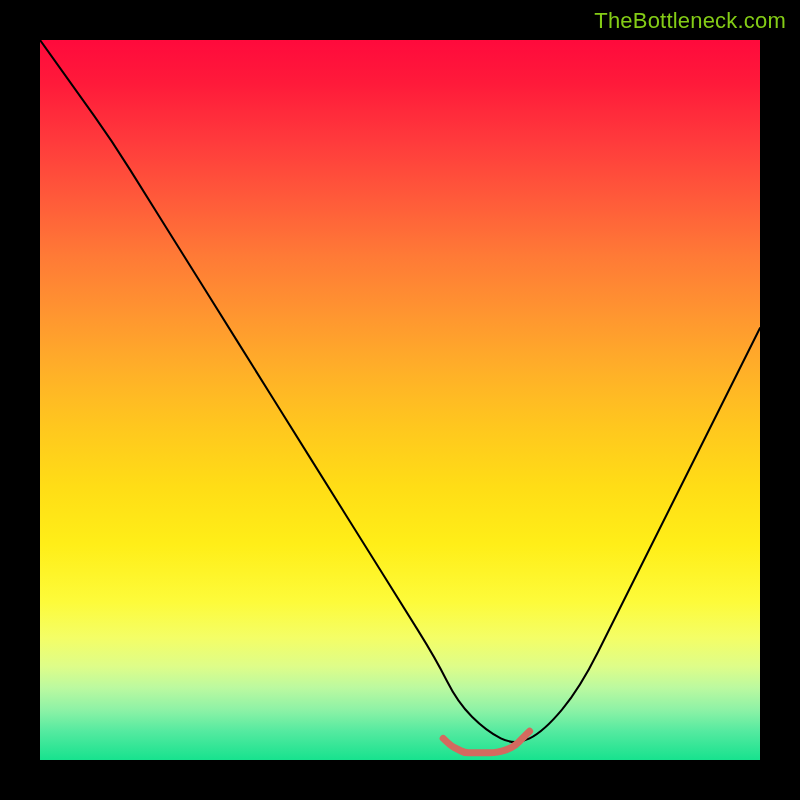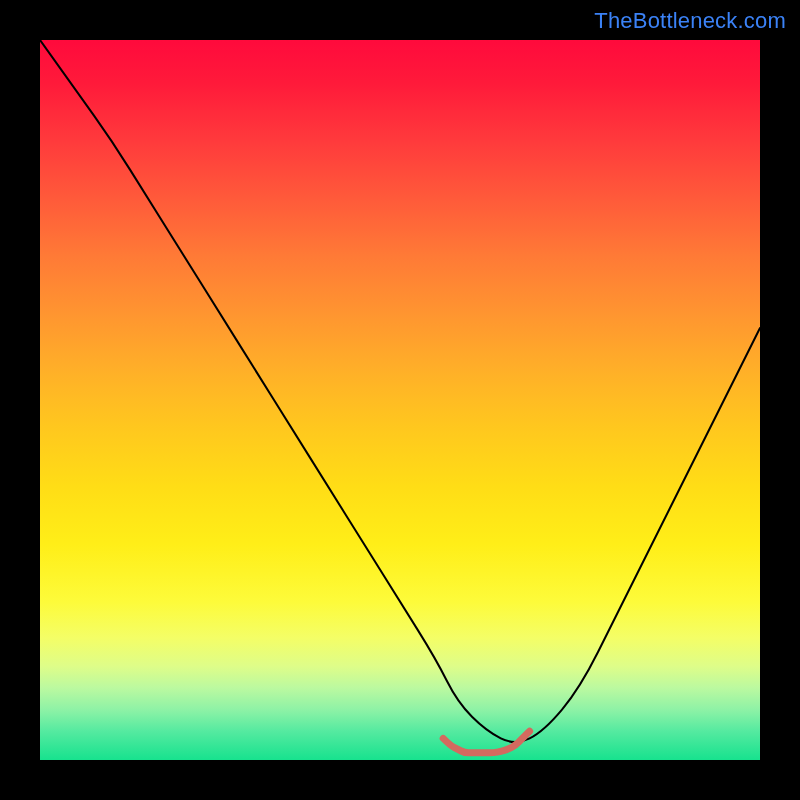--- a/index.html
+++ b/index.html
@@ -52,21 +52,21 @@
   .curve-svg {
     position: absolute;
     inset: 0;
     width: 100%;
     height: 100%;
   }
   .watermark {
     position: absolute;
     top: 8px;
     right: 14px;
-    color: #3b82f6;
+    color: #84cc16;
     font-size: 22px;
     font-weight: 500;
     letter-spacing: 0.2px;
     user-select: none;
   }
 </style>
 </head>
 <body>
 
 <div class="frame">

